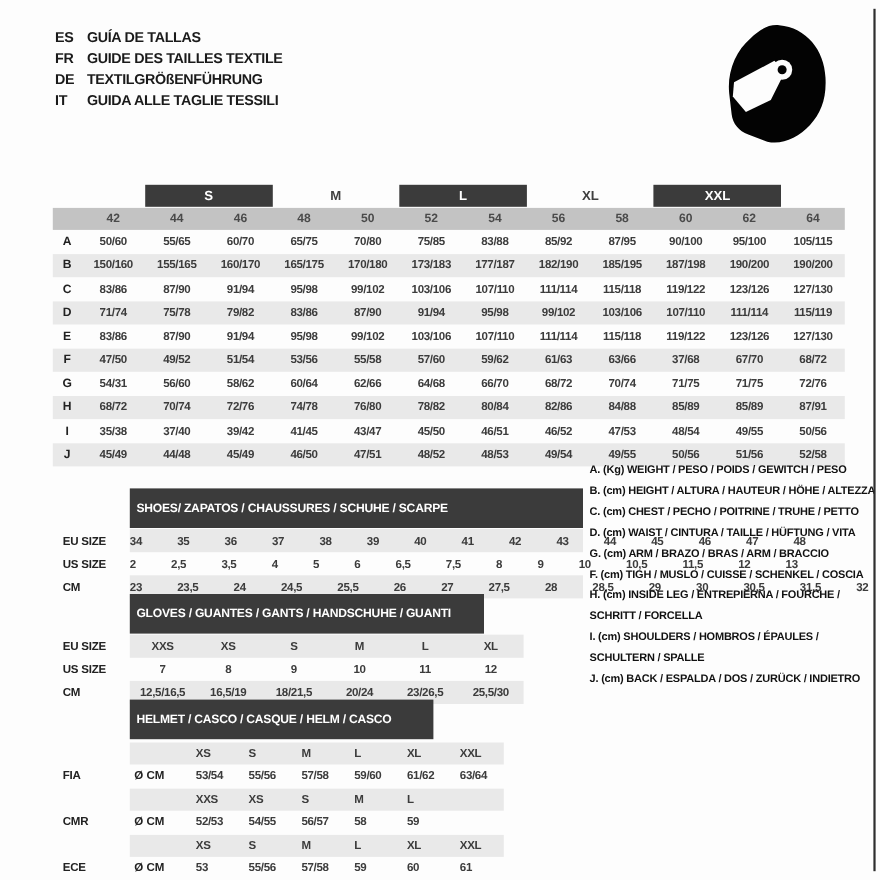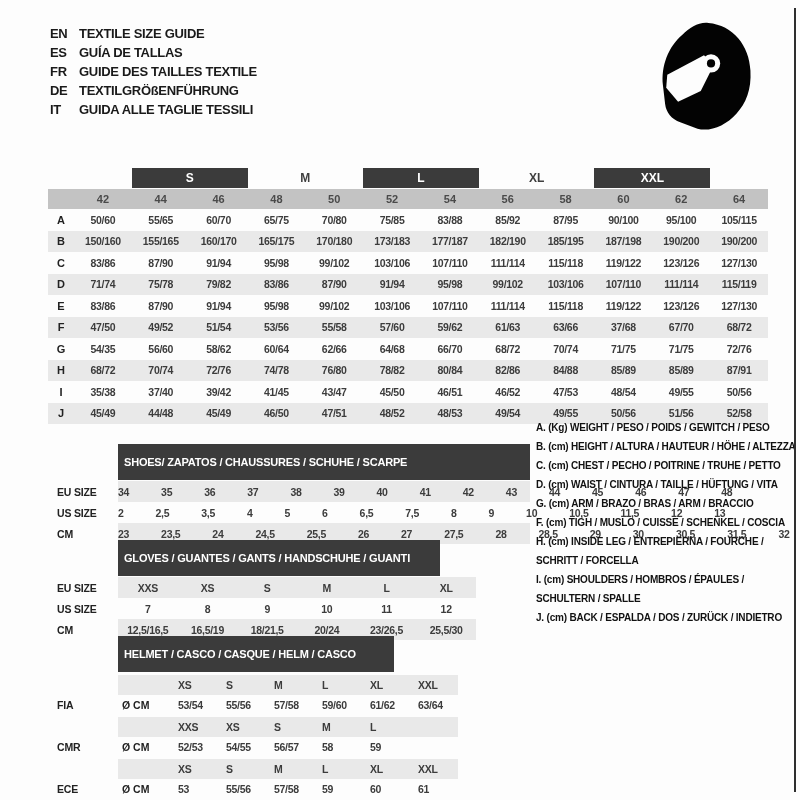--- a/index.html
+++ b/index.html
@@ -56,24 +56,20 @@
   .legend { position:absolute; left:536px; top:418px; width:262px; }
   .legend-item { font-size:10px; font-weight:700; line-height:19px; letter-spacing:-0.2px; color:#111; }
 </style>
 </head>
 <body>
 
 <div class="page">
 
   <div class="lang-block">
       <div class="lang-row">
-        <div class="lang-code">EN</div>
-        <div class="lang-text">TEXTILE SIZE GUIDE</div>
-      </div>
-      <div class="lang-row">
         <div class="lang-code">ES</div>
         <div class="lang-text">GUÍA DE TALLAS</div>
       </div>
       <div class="lang-row">
         <div class="lang-code">FR</div>
         <div class="lang-text">GUIDE DES TAILLES TEXTILE</div>
       </div>
       <div class="lang-row">
         <div class="lang-code">DE</div>
         <div class="lang-text">TEXTILGRÖßENFÜHRUNG</div>
@@ -200,21 +196,21 @@
           <div class="vcell">57/60</div>
           <div class="vcell">59/62</div>
           <div class="vcell">61/63</div>
           <div class="vcell">63/66</div>
           <div class="vcell">37/68</div>
           <div class="vcell">67/70</div>
           <div class="vcell">68/72</div>
         </div>
         <div class="trow data-row">
           <div class="rlabel">G</div>
-          <div class="vcell">54/35</div>
+          <div class="vcell">54/31</div>
           <div class="vcell">56/60</div>
           <div class="vcell">58/62</div>
           <div class="vcell">60/64</div>
           <div class="vcell">62/66</div>
           <div class="vcell">64/68</div>
           <div class="vcell">66/70</div>
           <div class="vcell">68/72</div>
           <div class="vcell">70/74</div>
           <div class="vcell">71/75</div>
           <div class="vcell">71/75</div>

